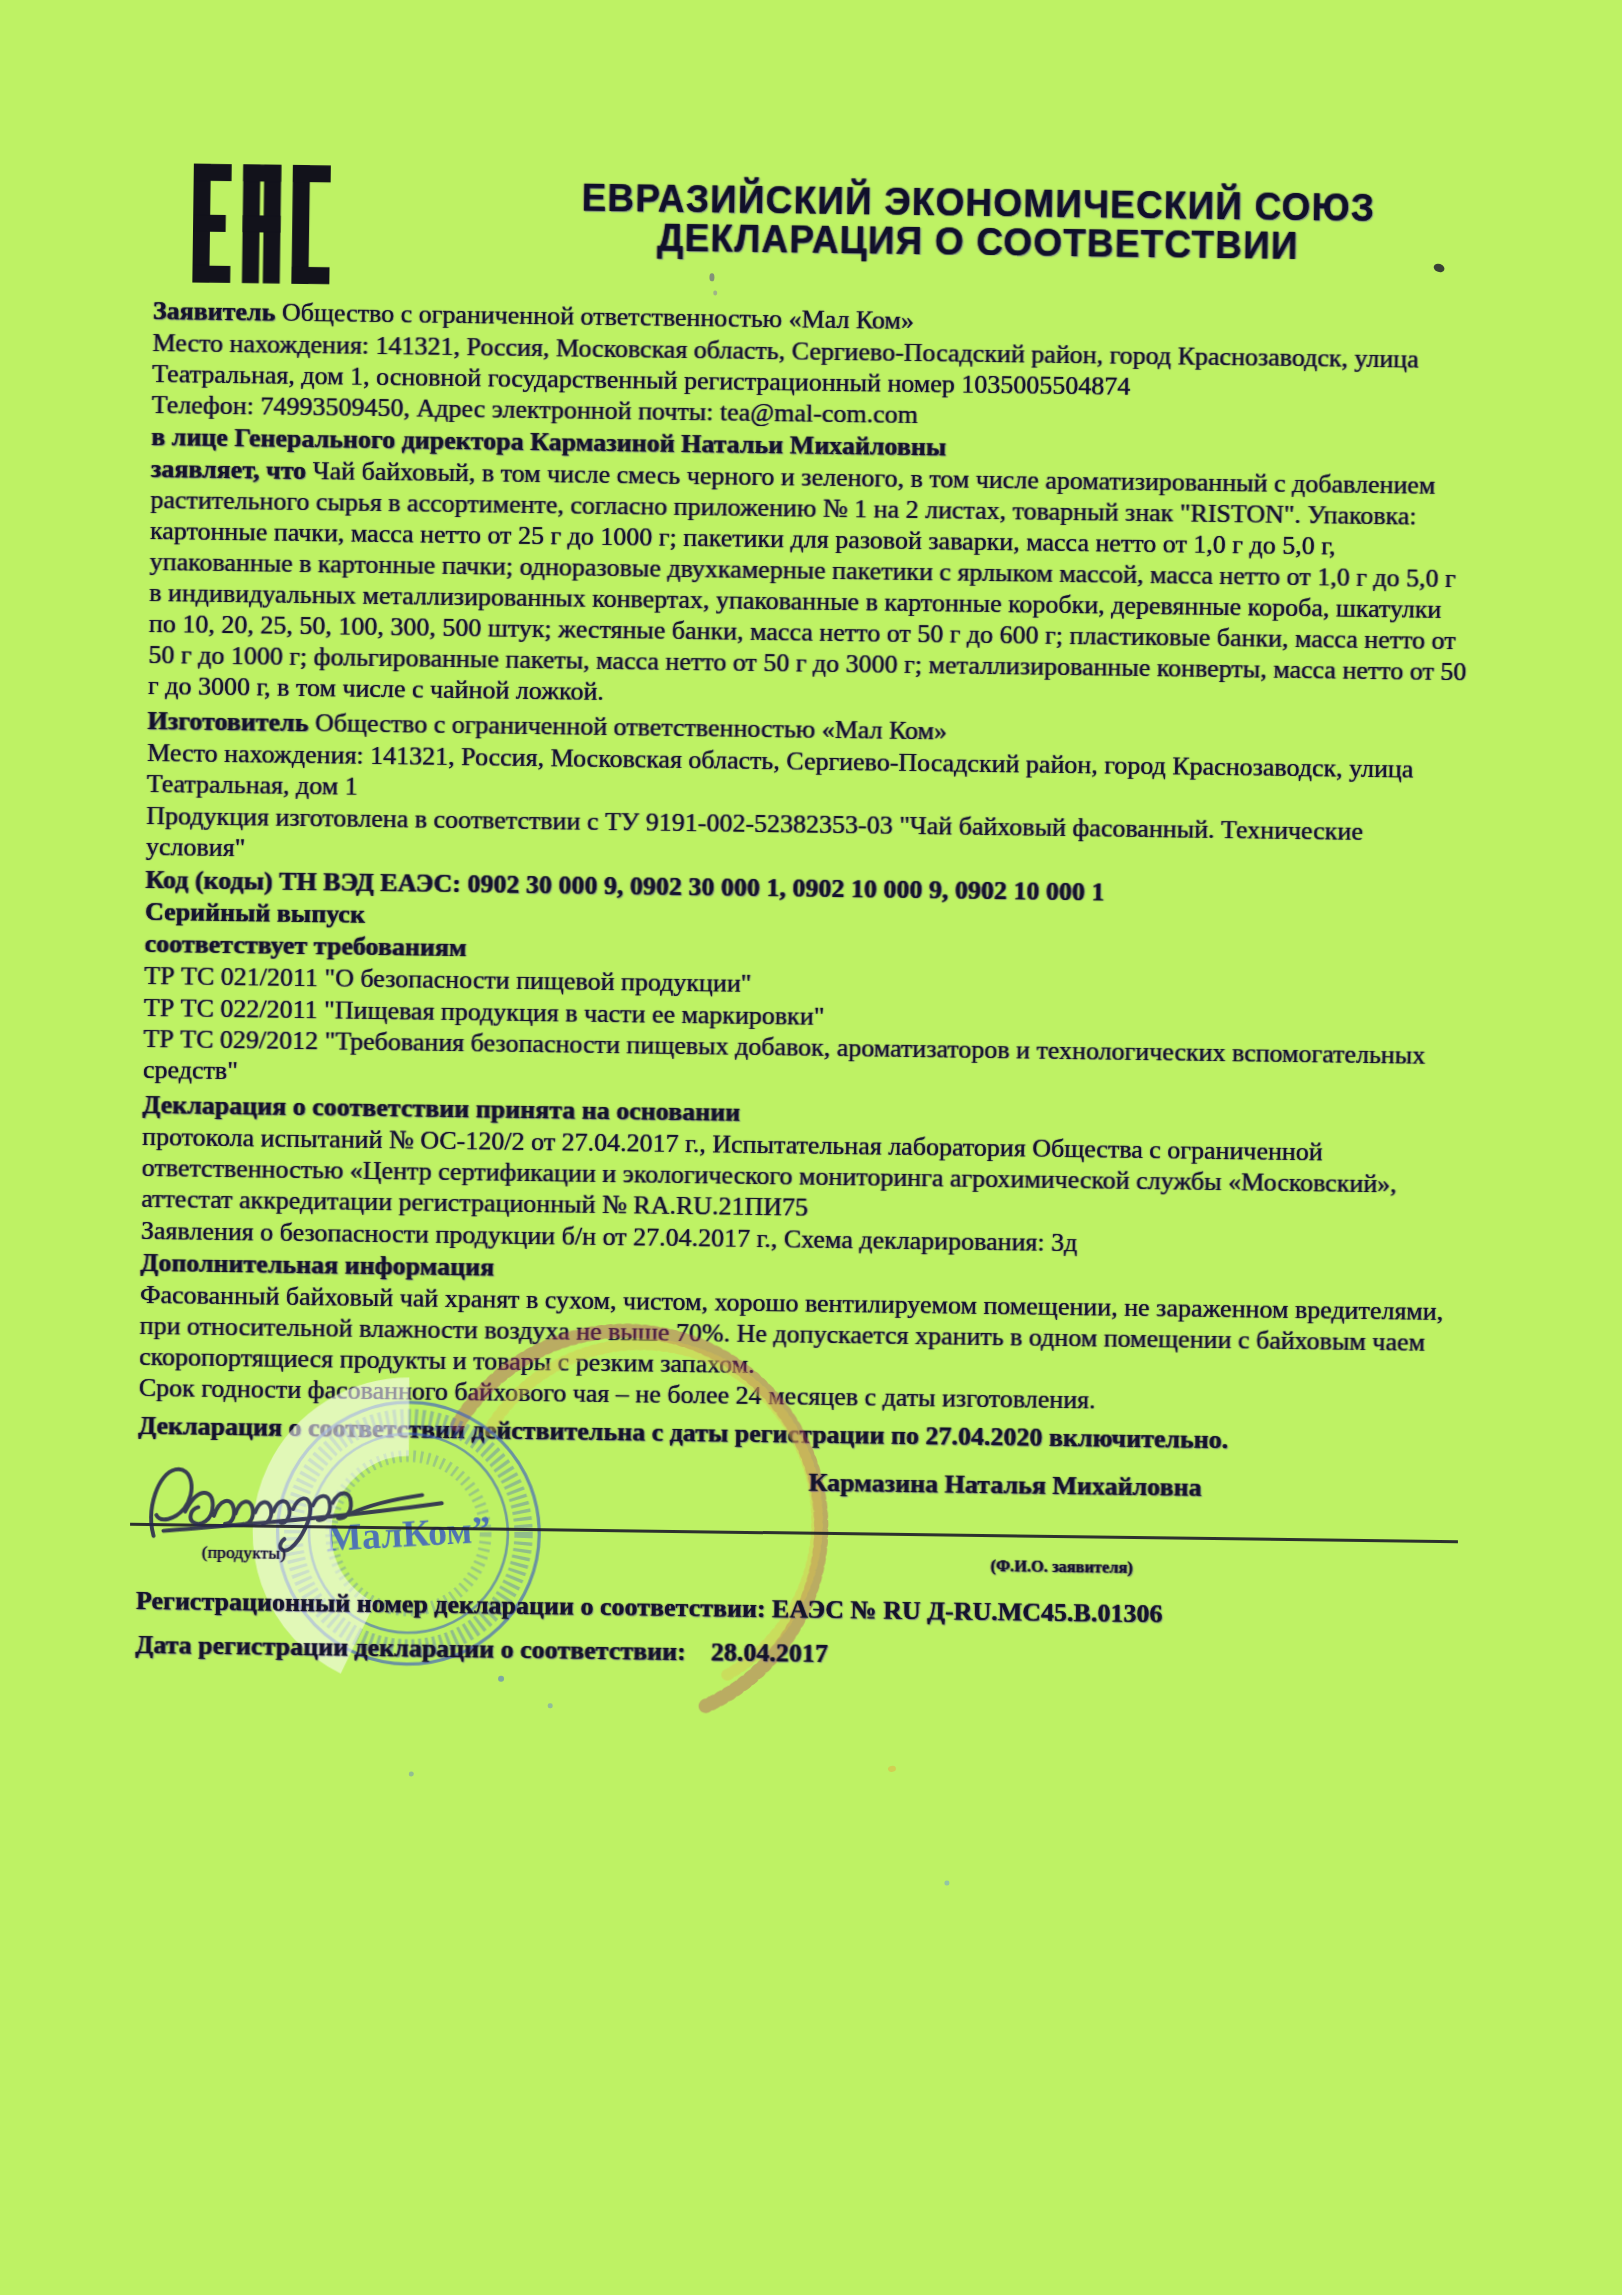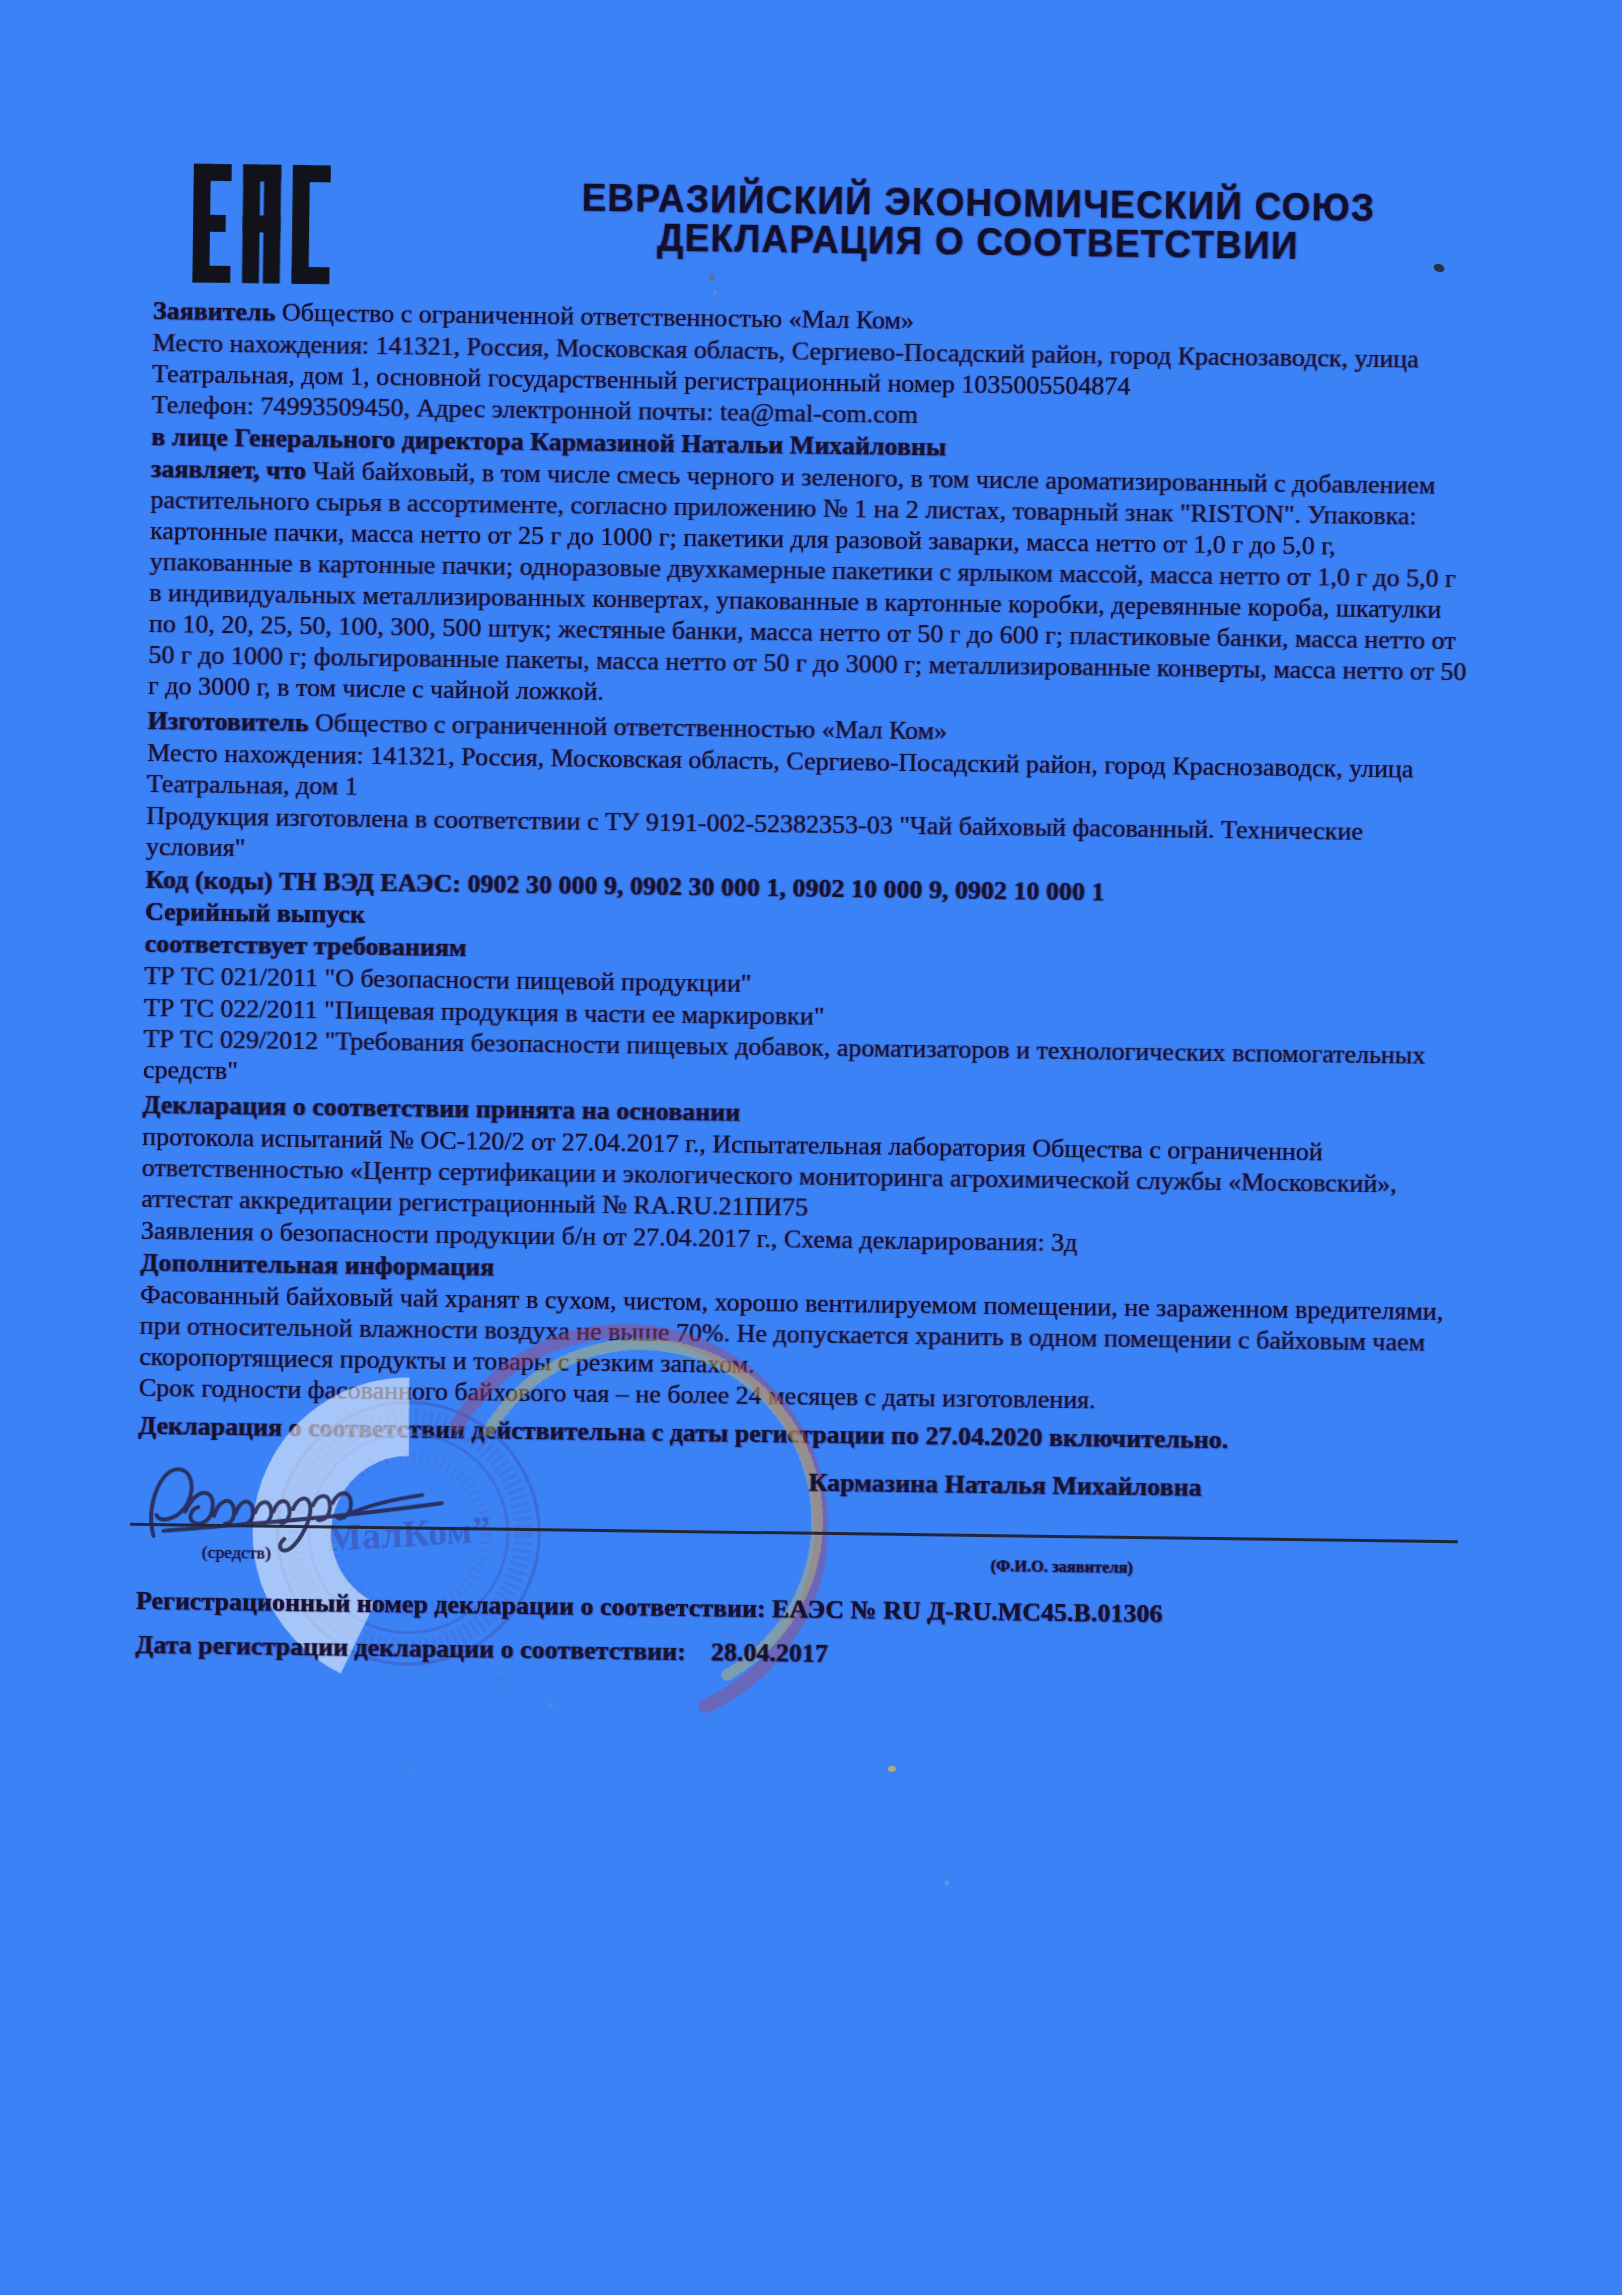--- a/index.html
+++ b/index.html
@@ -1,18 +1,18 @@
 <!DOCTYPE html>
 <html style="font-size:10.5px"><head>
 <meta charset="utf-8">
 <style>
   html,body{margin:0;padding:0;background:#e8e8e8;}
   .page{
     position:relative; width:1622px; height:2295px;
-    background:#3b82f6; overflow:hidden;
+    background:#bef264; overflow:hidden;
     font-family:"Liberation Serif", serif;
   }
   .skew{position:absolute; inset:0; transform:rotate(0.75deg); transform-origin:0 0;}
   .soft{filter:blur(0.4px) contrast(1.04);}
   
   .t{
     color:#17172c;
     text-shadow:0 0 0.7px rgba(30,30,95,.85), 0.8px 0.4px 1px rgba(70,40,160,.40), -0.8px -0.3px 1.2px rgba(160,50,130,.28);
   }
   .b{font-weight:700;
@@ -127,21 +127,21 @@
         <path d="M213 120 C 219 102, 233 98, 237 114 C 240 128, 232 139, 224 137"></path>
         <path d="M243 116 C 251 96, 267 94, 269 112 C 271 130, 258 160, 240 176 C 226 187, 217 172, 230 162"></path>
         <path d="M273 110 C 281 92, 297 90, 299 108 C 301 124, 291 134, 281 132"></path>
         <path d="M303 106 C 313 86, 329 86, 331 104 C 333 120, 322 131, 312 129"></path>
         <path d="M330 122 C 355 110, 390 100, 440 92"></path>
         <path d="M45 152 C 150 142, 300 130, 470 104"></path>
       </g>
     </svg>
 
     <div class="sigline"></div>
-    <div class="podpis t soft">(средств)</div>
+    <div class="podpis t soft">(продукты)</div>
     <div class="fio b t soft">Кармазина Наталья Михайловна</div>
     <div class="fiolabel b t soft">(Ф.И.О. заявителя)</div>
 
     <div class="regnum b t soft">Регистрационный номер декларации о соответствии: ЕАЭС № RU Д-RU.МС45.В.01306</div>
     <div class="regdate b t soft"><span>Дата регистрации декларации о соответствии:</span><span class="val">28.04.2017</span></div>
 
     <div class="speck" style="left:1437px;top:245px;width:10.5px;height:7.9px;background:#23232e;opacity:.85;transform:rotate(20deg);"></div>
     <div class="speck" style="left:713px;top:264px;width:4.6px;height:7.9px;background:#6a6a80;opacity:.7;"></div>
     <div class="speck" style="left:717px;top:281px;width:3.9px;height:5.2px;background:#8a8aa0;opacity:.6;"></div>
     <div class="speck" style="left:520px;top:1669px;width:5.9px;height:5.9px;background:#5577cc;opacity:.6;"></div>

